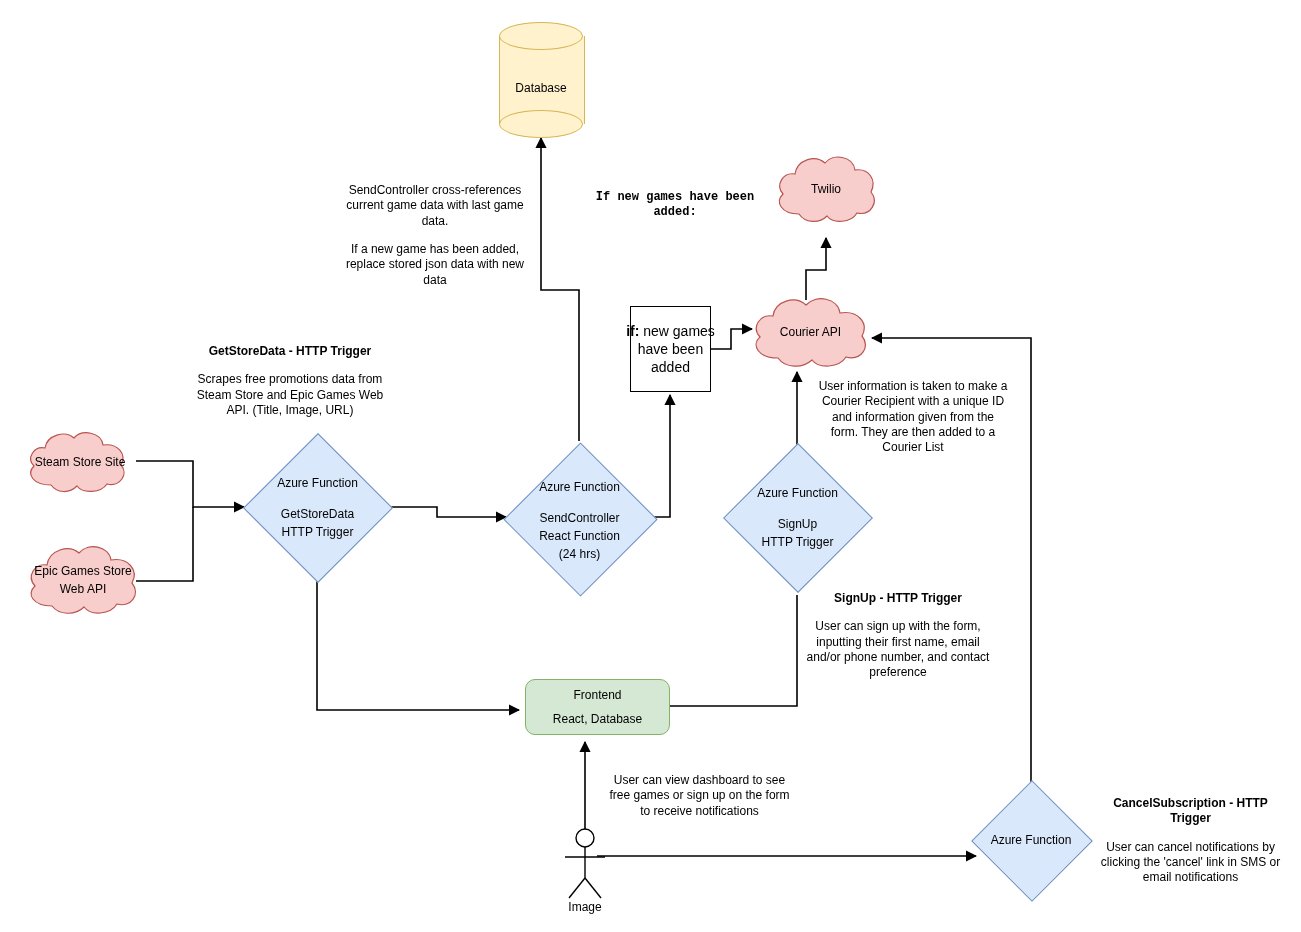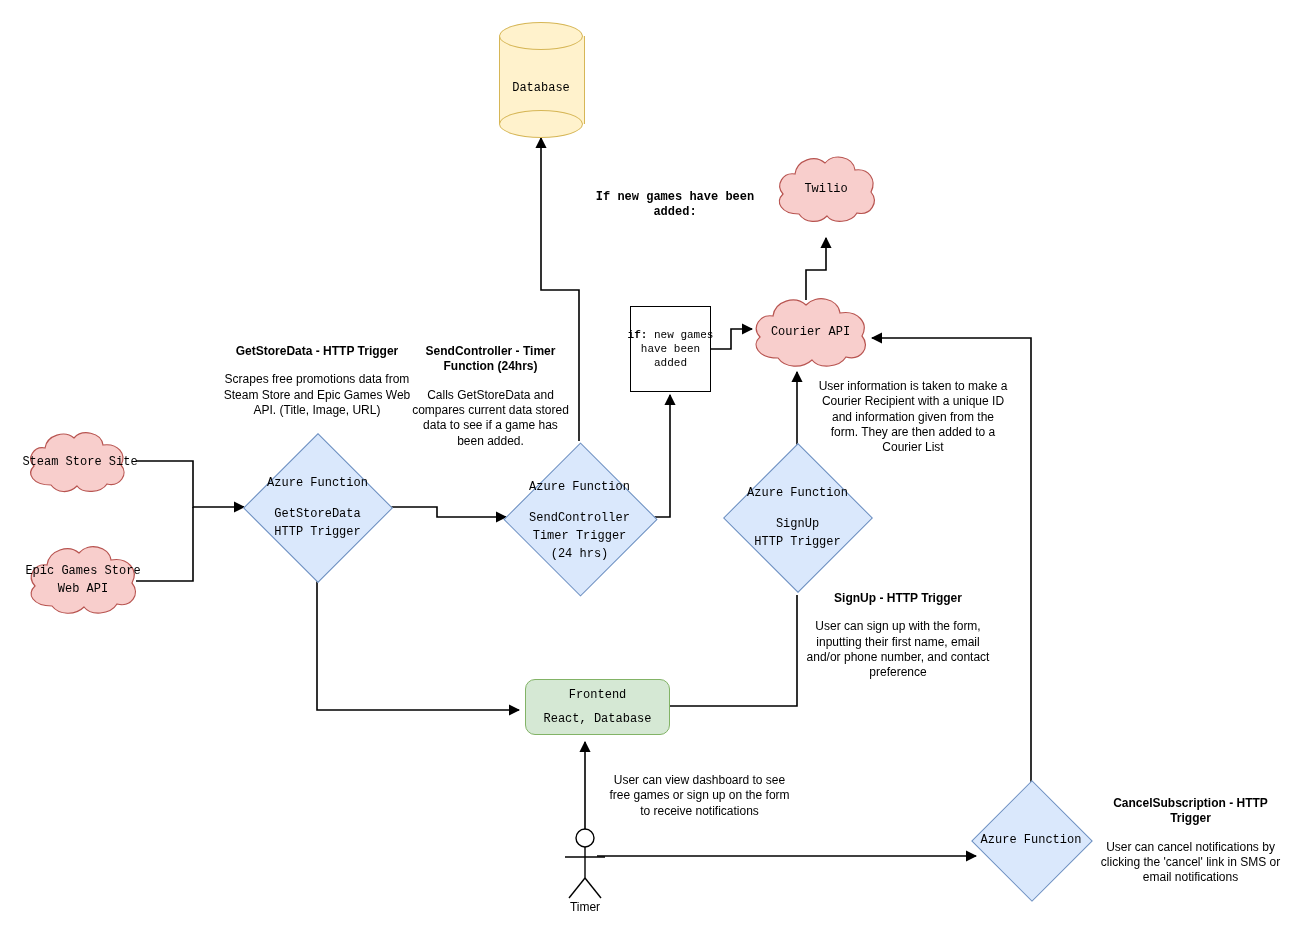--- a/index.html
+++ b/index.html
@@ -39,21 +39,21 @@
     display: flex;
     flex-direction: column;
     align-items: center;
     justify-content: center;
     text-align: center;
     font-size: 12px;
     color: #000000;
     line-height: 1.5;
     pointer-events: none;
   }
-  .shape-label .ln { display: block; white-space: nowrap; font-family: Liberation Mono, monospace; }
+  .shape-label .ln { display: block; white-space: nowrap; }
   .shape-label .gap { height: 13px; }
 
   
   .note {
     position: absolute;
     text-align: center;
     font-size: 12px;
     color: #000000;
     line-height: 1.28;
   }
@@ -78,21 +78,21 @@
     background: #d5e8d4;
     border: 1px solid #82b366;
     border-radius: 10px;
   }
 
   
   .rect {
     background: #ffffff;
     border: 1px solid #000000;
   }
-  .rect .shape-label { font-size: 11px; line-height: 1.3; }
+  .rect .shape-label { font-size: 14px; line-height: 1.3; }
   .rect b { font-weight: bold; }
 
   
   .cyl-body {
     position: absolute;
     left: 0; top: 14px;
     width: 100%;
     height: calc(100% - 28px);
     background: #fff2cc;
     border-left: 1px solid #d6b656;
@@ -237,21 +237,21 @@
       <span class="ln">HTTP Trigger</span>
     </div>
   </div>
 
   <div class="node diamond-wrap" style="left:506px; top:441px; width:147px; height:155px;">
     <div class="diamond" style="position:absolute; left:20px; top:24px; width:107px; height:107px;"></div>
     <div class="shape-label" style="padding-top:2px;">
       <span class="ln">Azure Function</span>
       <span class="gap"></span>
       <span class="ln">SendController</span>
-      <span class="ln">Timer Trigger</span>
+      <span class="ln">React Function</span>
       <span class="ln">(24 hrs)</span>
     </div>
   </div>
 
   <div class="node diamond-wrap" style="left:724px; top:444px; width:147px; height:147px;">
     <div class="diamond" style="position:absolute; left:21px; top:21px; width:104px; height:104px;"></div>
     <div class="shape-label">
       <span class="ln">Azure Function</span>
       <span class="gap"></span>
       <span class="ln">SignUp</span>
@@ -275,37 +275,37 @@
   </div>
 
   <div class="node actor" style="left:556px; top:826px; width:58px; height:86px;">
     <svg width="58" height="74" viewBox="0 0 58 74">
       <circle cx="29" cy="12" r="9" fill="#ffffff" stroke="#000000" stroke-width="1.4"></circle>
       <line x1="29" y1="21" x2="29" y2="52" stroke="#000000" stroke-width="1.4"></line>
       <line x1="9" y1="31" x2="49" y2="31" stroke="#000000" stroke-width="1.4"></line>
       <line x1="29" y1="52" x2="13" y2="72" stroke="#000000" stroke-width="1.4"></line>
       <line x1="29" y1="52" x2="45" y2="72" stroke="#000000" stroke-width="1.4"></line>
     </svg>
-    <div class="actor-label">Timer</div>
-  </div>
-
+    <div class="actor-label">Image</div>
+  </div>
+
+  <div class="note" style="left:335px; top:183px; width:200px;">
+    <span class="para">SendController cross-references current game data with last game data.</span>
+    <span class="para">If a new game has been added, replace stored json data with new data</span>
+  </div>
 
   <div class="note" style="left:589px; top:190px; width:172px;font-family:Liberation Mono, monospace;">
     <span class="title">If new games have been added:</span>
   </div>
 
-  <div class="note" style="left:192px; top:344px; width:196px;margin-left:27px;">
+  <div class="note" style="left:192px; top:344px; width:196px;">
     <span class="title">GetStoreData - HTTP Trigger</span>
     <span class="para">Scrapes free promotions data from Steam Store and Epic Games Web API. (Title, Image, URL)</span>
   </div>
 
-  <div class="note" style="left:412px; top:344px; width:157px;">
-    <span class="title">SendController - Timer Function (24hrs)</span>
-    <span class="para">Calls GetStoreData and compares current data stored data to see if a game has been added.</span>
-  </div>
 
   <div class="note" style="left:818px; top:379px; width:190px;">
     <span class="para">User information is taken to make a Courier Recipient with a unique ID and information given from the form. They are then added to a Courier List</span>
   </div>
 
   <div class="note" style="left:796px; top:591px; width:188px;margin-left:8px;">
     <span class="title">SignUp - HTTP Trigger</span>
     <span class="para">User can sign up with the form, inputting their first name, email and/or phone number, and contact preference</span>
   </div>
 

